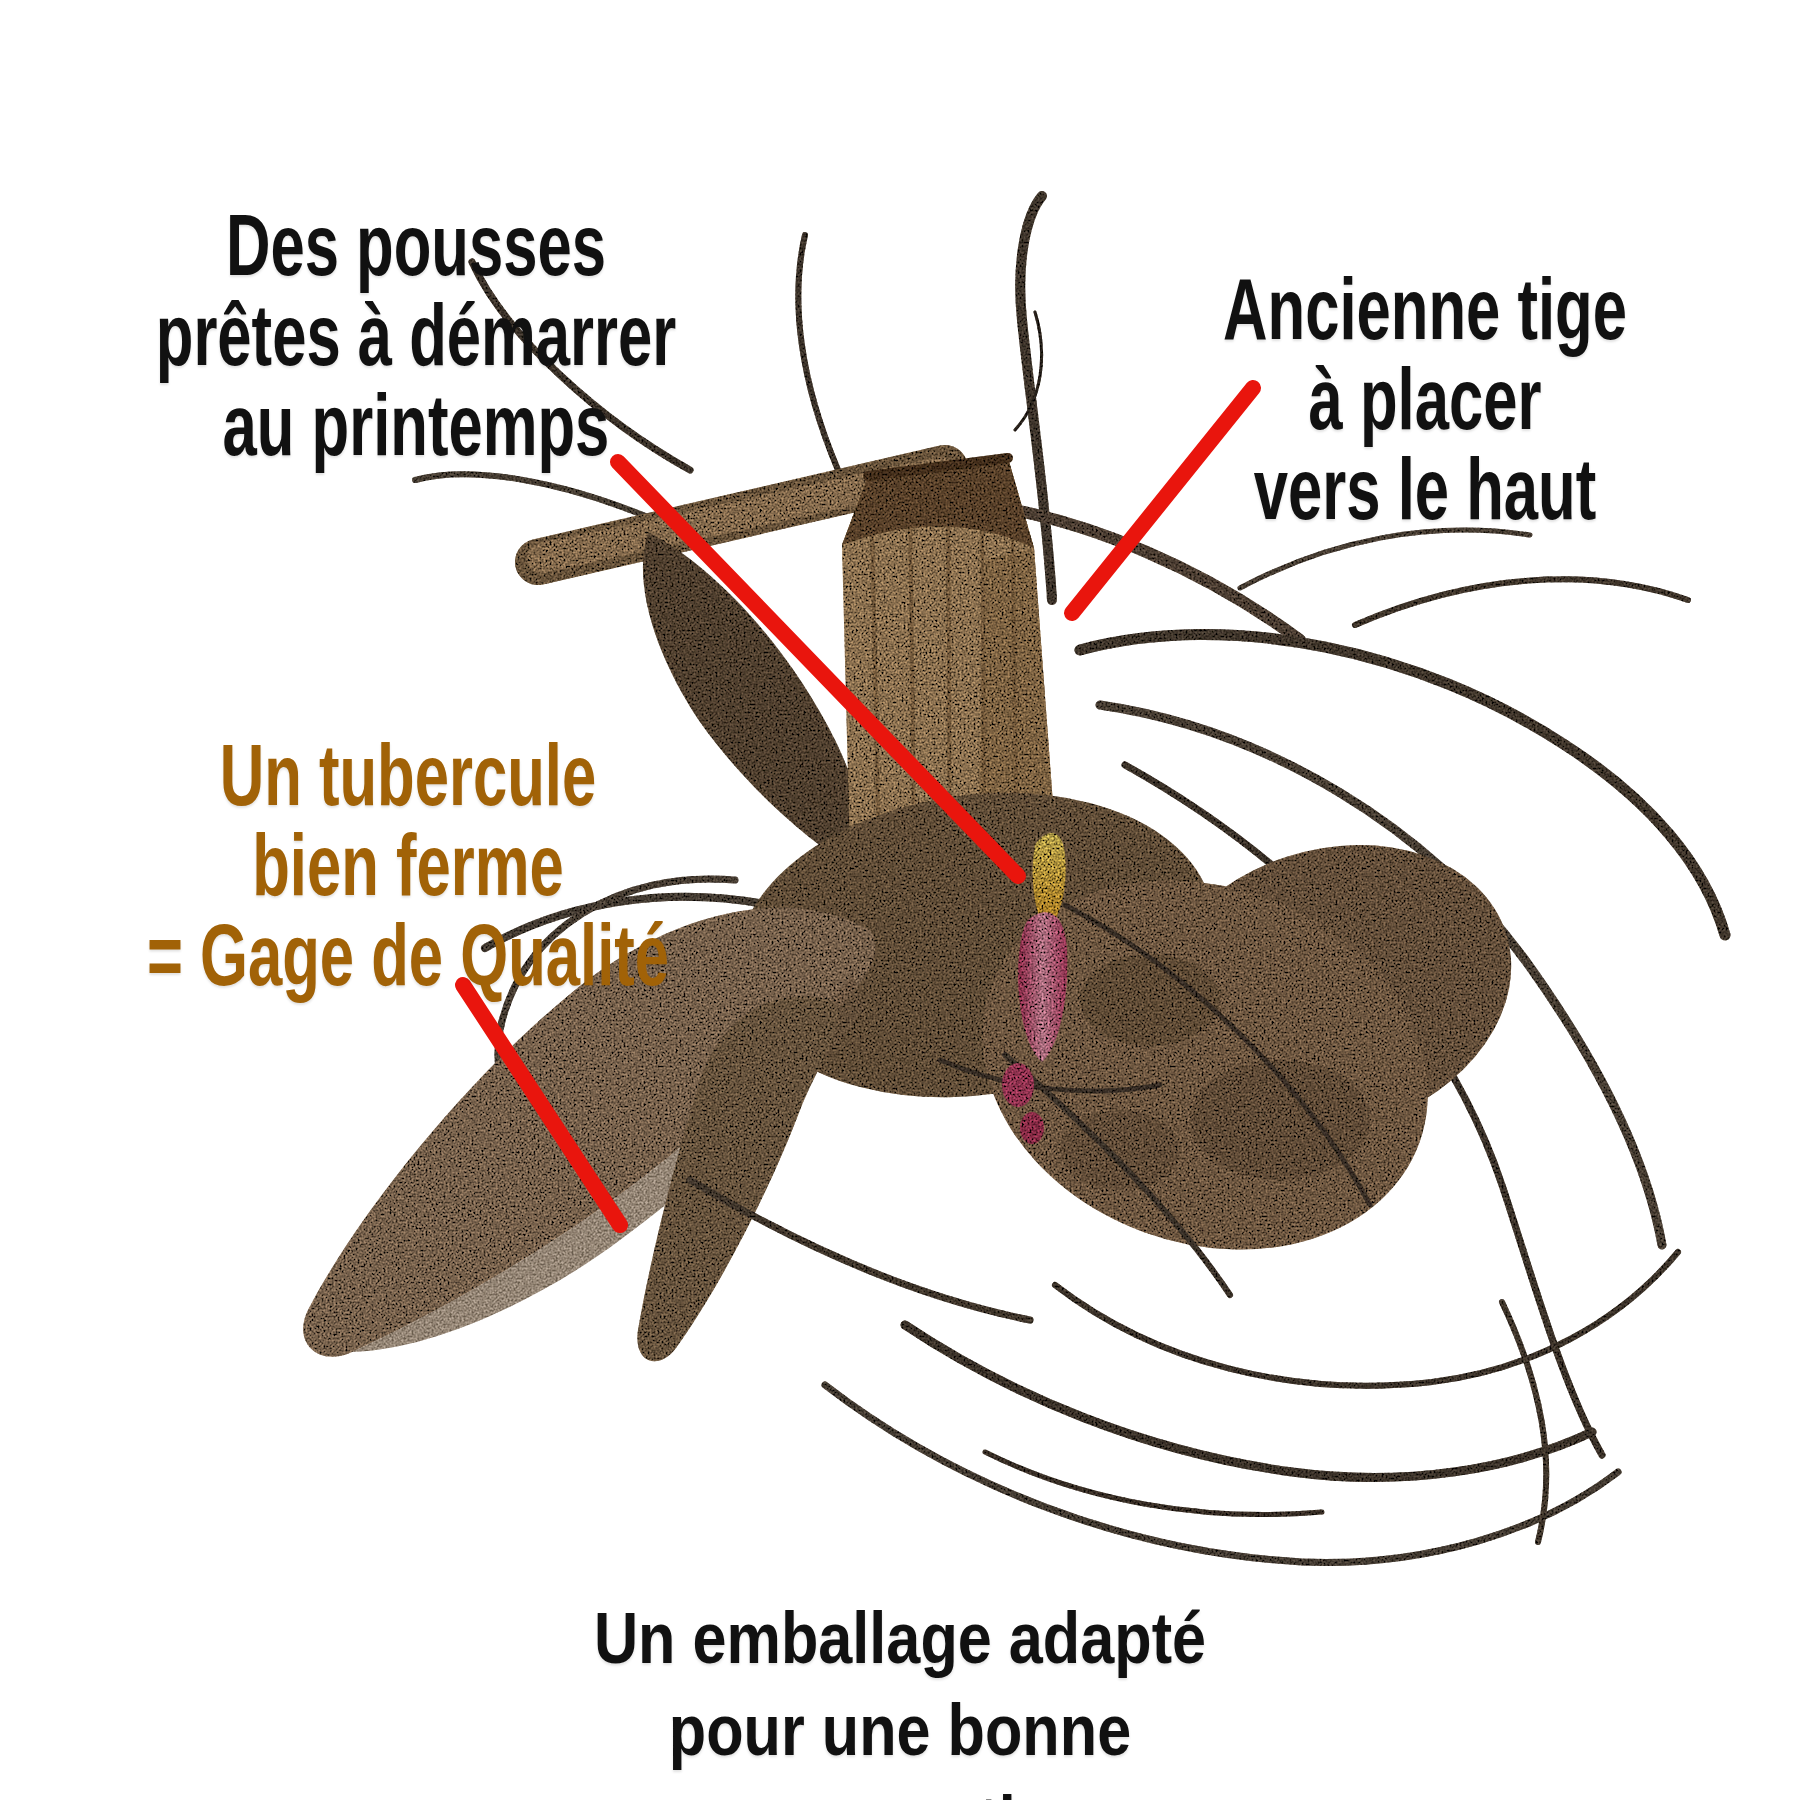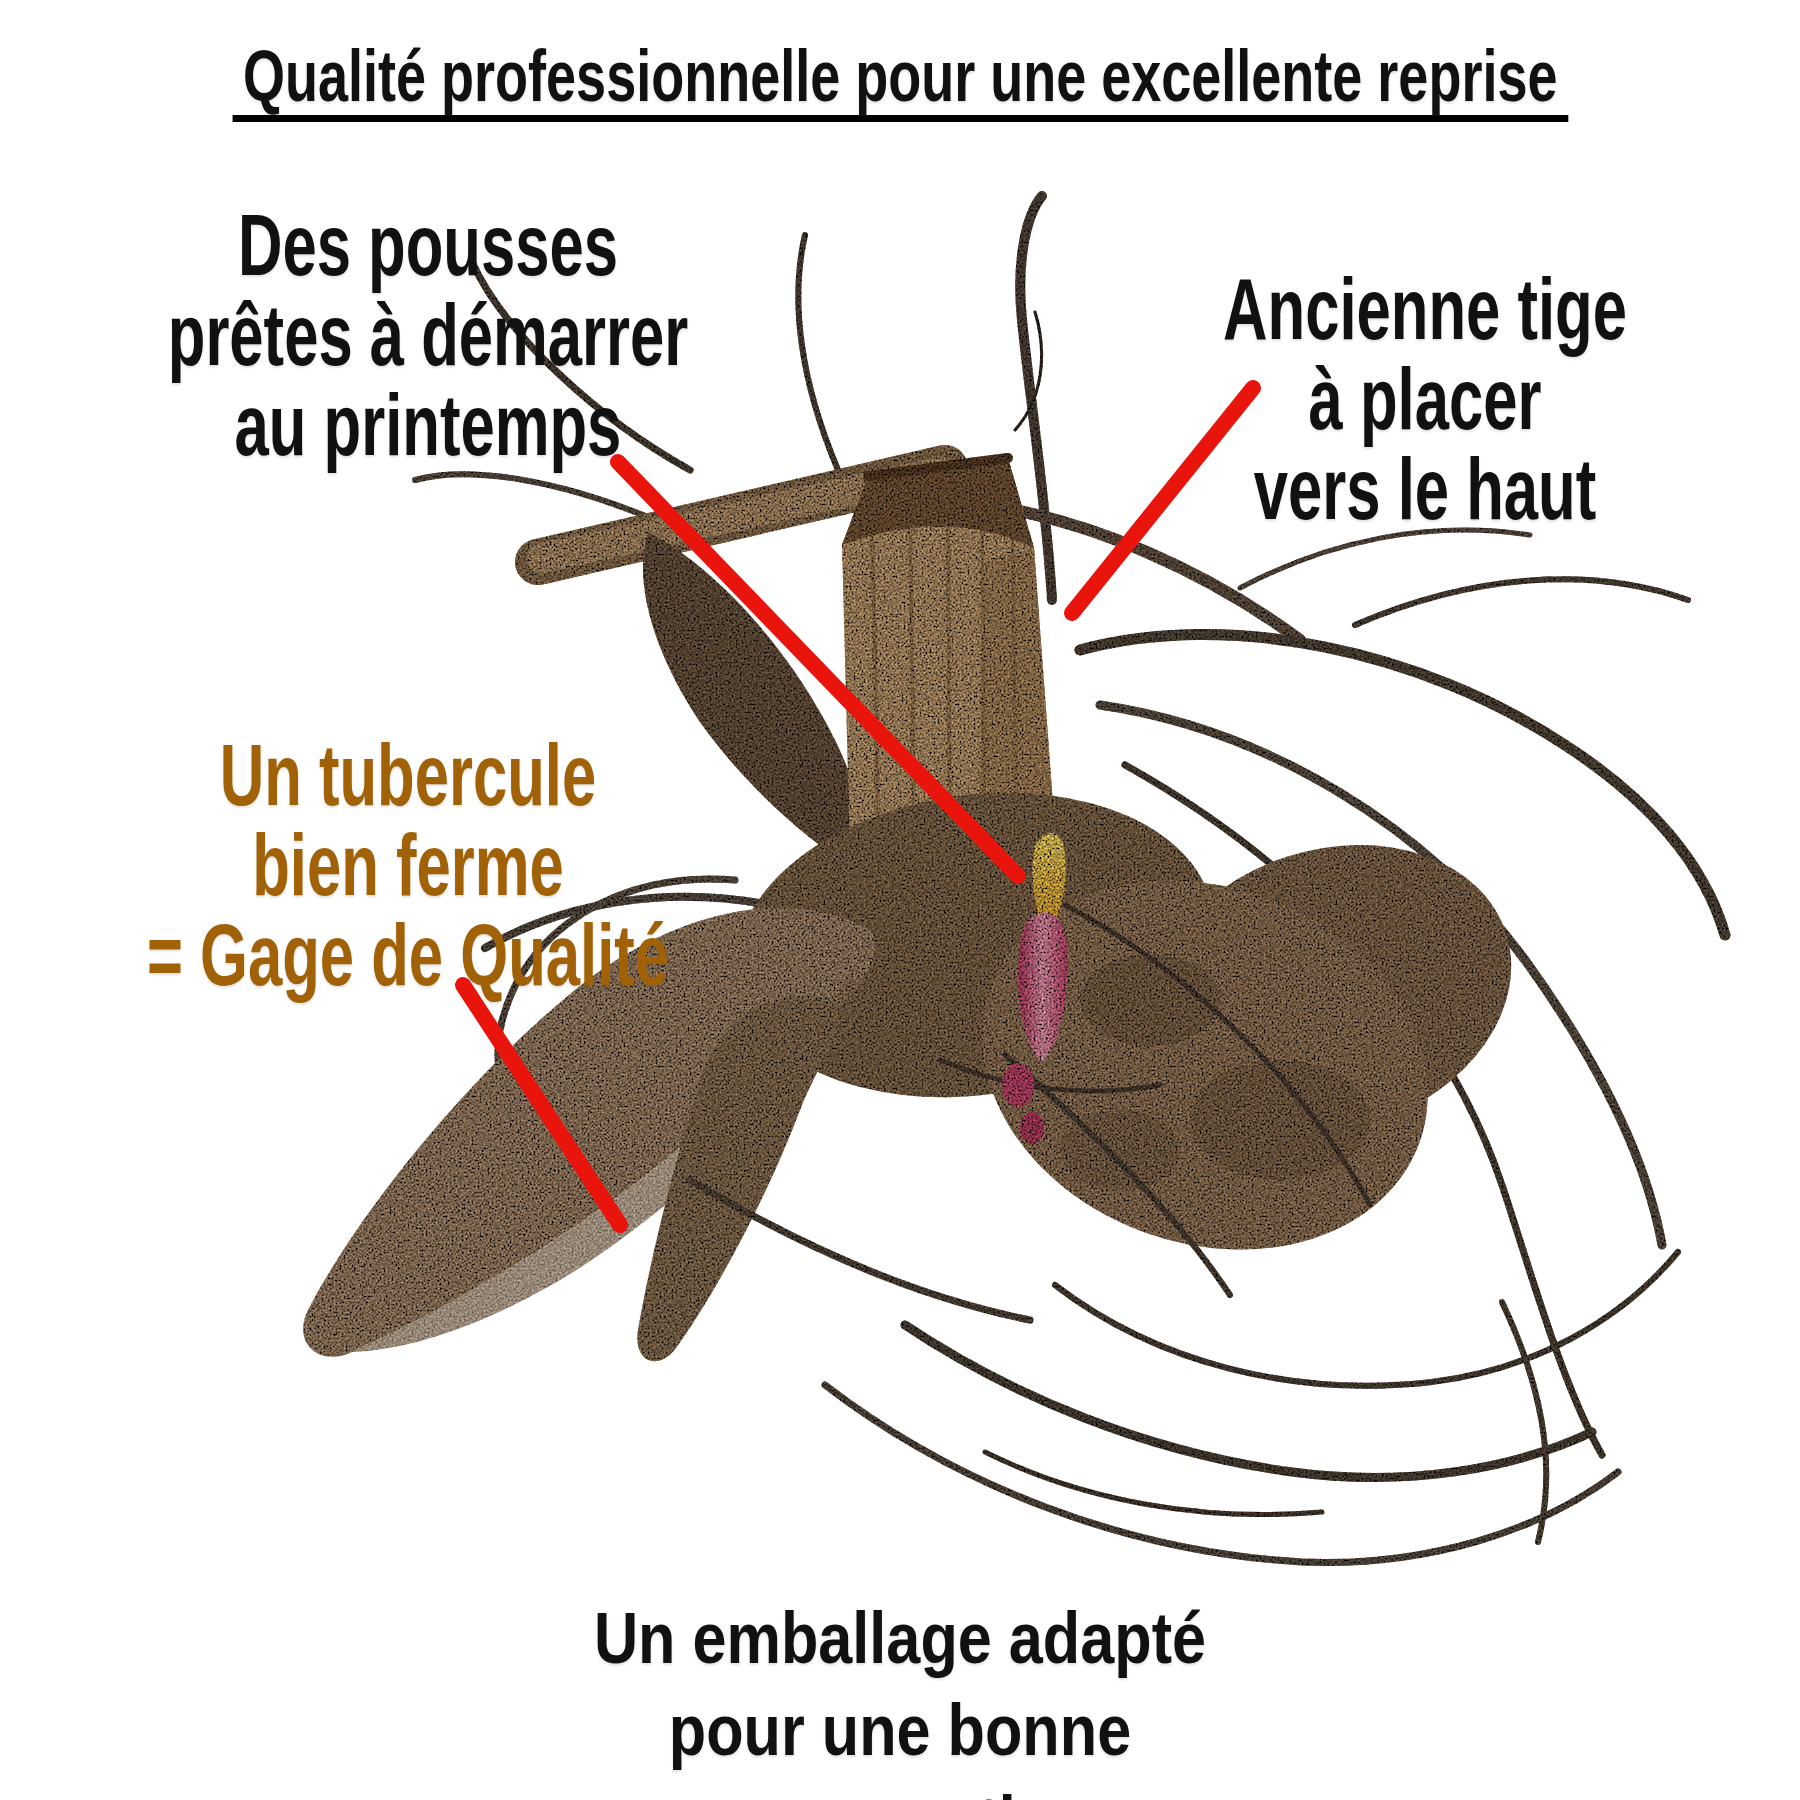--- a/index.html
+++ b/index.html
@@ -6,21 +6,21 @@
   body{font-family:"Liberation Sans", sans-serif;}
   .stage{position:relative;width:1800px;height:1800px;background:#ffffff;overflow:hidden;}
   .art{position:absolute;left:0;top:0;width:1800px;height:1800px;}
   .txt{position:absolute;color:#111111;font-weight:700;text-align:center;
        text-shadow:0 2px 3px rgba(0,0,0,0.12);}
   .cond{transform:scaleX(var(--sx,0.72));transform-origin:50% 0;}
   .title-wrap{left:0;top:40px;width:1800px;font-size:72px;line-height:72px;}
   .title-wrap .cond{display:inline-block;--sx:0.75;border-bottom:7px solid #000;
        padding:0 14px 3px 14px;white-space:nowrap;}
   .label{font-size:88px;line-height:90px;}
-  .label-shoots{left:28px;top:200px;width:800px;}
+  .label-shoots{left:16px;top:200px;width:800px;}
   .label-stem{left:1025px;top:264px;width:800px;}
   .label-tuber{left:8px;top:730px;width:800px;}
   .label-packaging{left:450px;top:1592px;width:900px;font-size:72px;line-height:92px;}
   .label-packaging .cond{--sx:0.85;}
 </style>
 </head>
 <body>
 
 <div class="stage" style="background: rgb(255, 255, 255);">
 
@@ -123,23 +123,20 @@
       </g>
     </g>
 
     <g stroke="#e9150d" stroke-width="16" stroke-linecap="round">
       <line x1="618" y1="462" x2="1018" y2="876" stroke="#e9150d"></line>
       <line x1="1253" y1="388" x2="1072" y2="613" stroke="#e9150d"></line>
       <line x1="463" y1="985" x2="620" y2="1225" stroke="#e9150d"></line>
     </g>
   </svg>
 
-  <div class="txt title-wrap" style="color: rgb(17, 17, 17);">
-    <span class="cond">Qualité professionnelle pour une excellente reprise</span>
-  </div>
 
   <div class="txt label label-shoots" style="color: rgb(17, 17, 17);">
     <div class="cond" style="--sx:0.70">
       <div>Des pousses</div>
       <div>prêtes à démarrer</div>
       <div>au printemps</div>
     </div>
   </div>
 
   <div class="txt label label-stem" style="color: rgb(17, 17, 17);">

